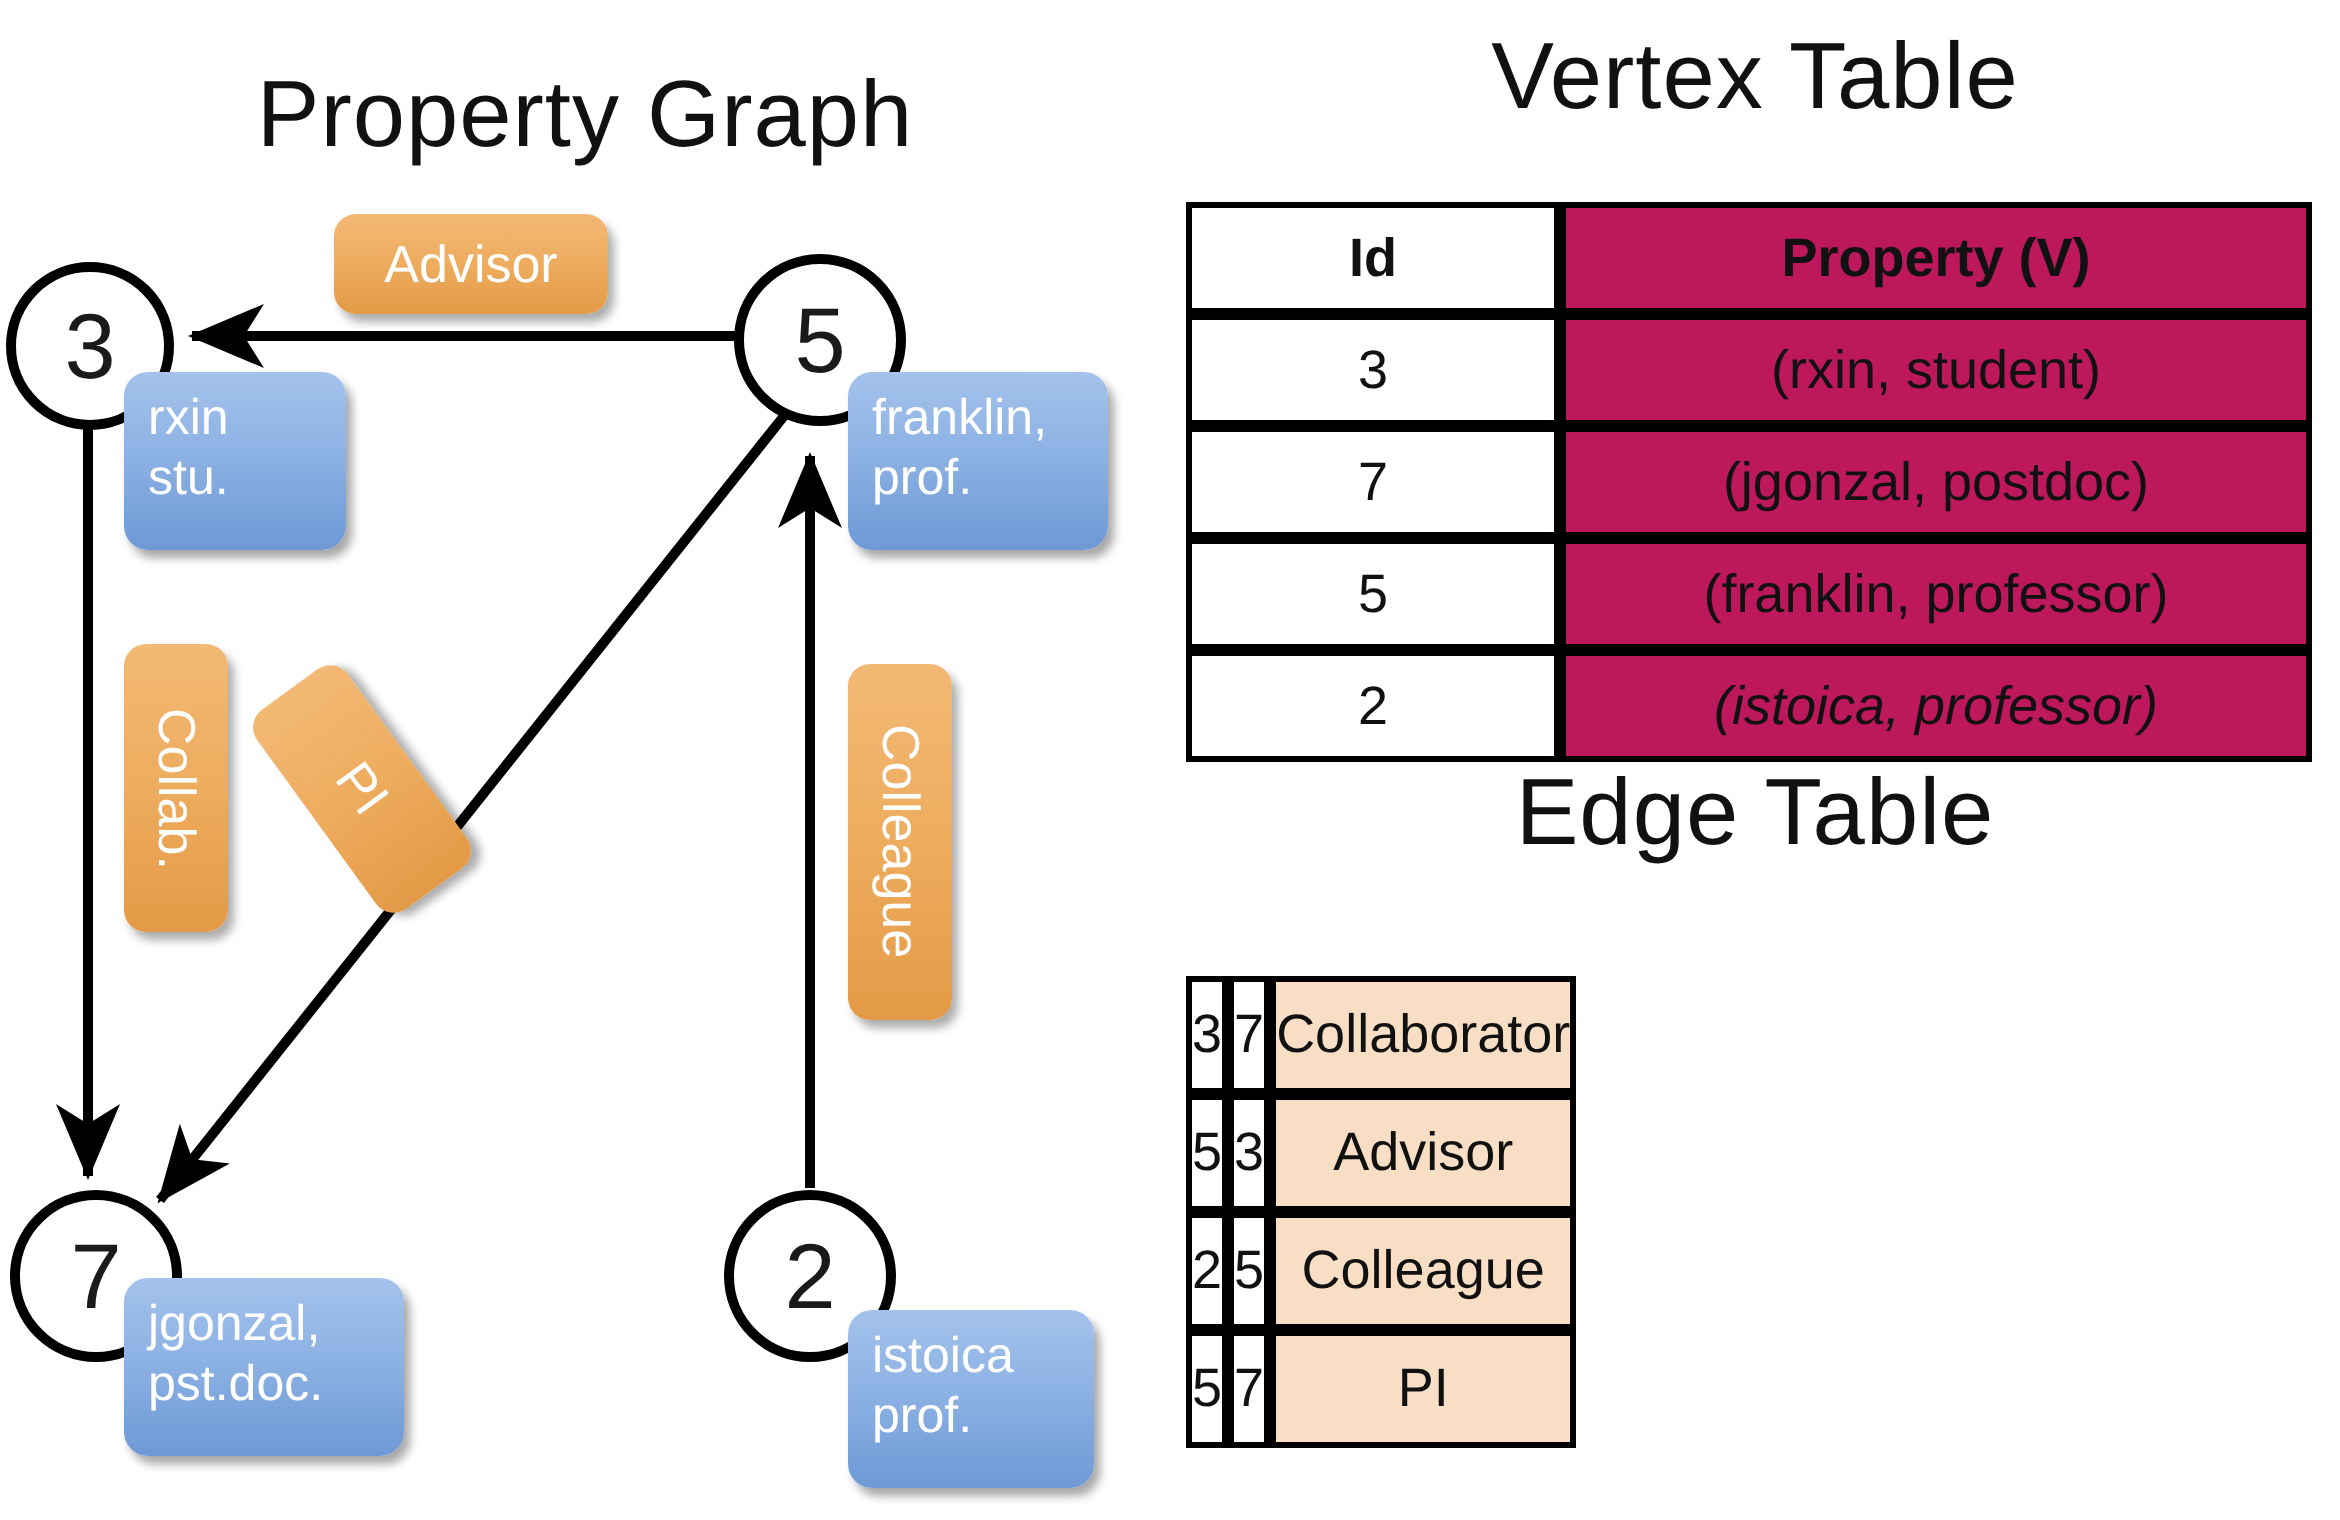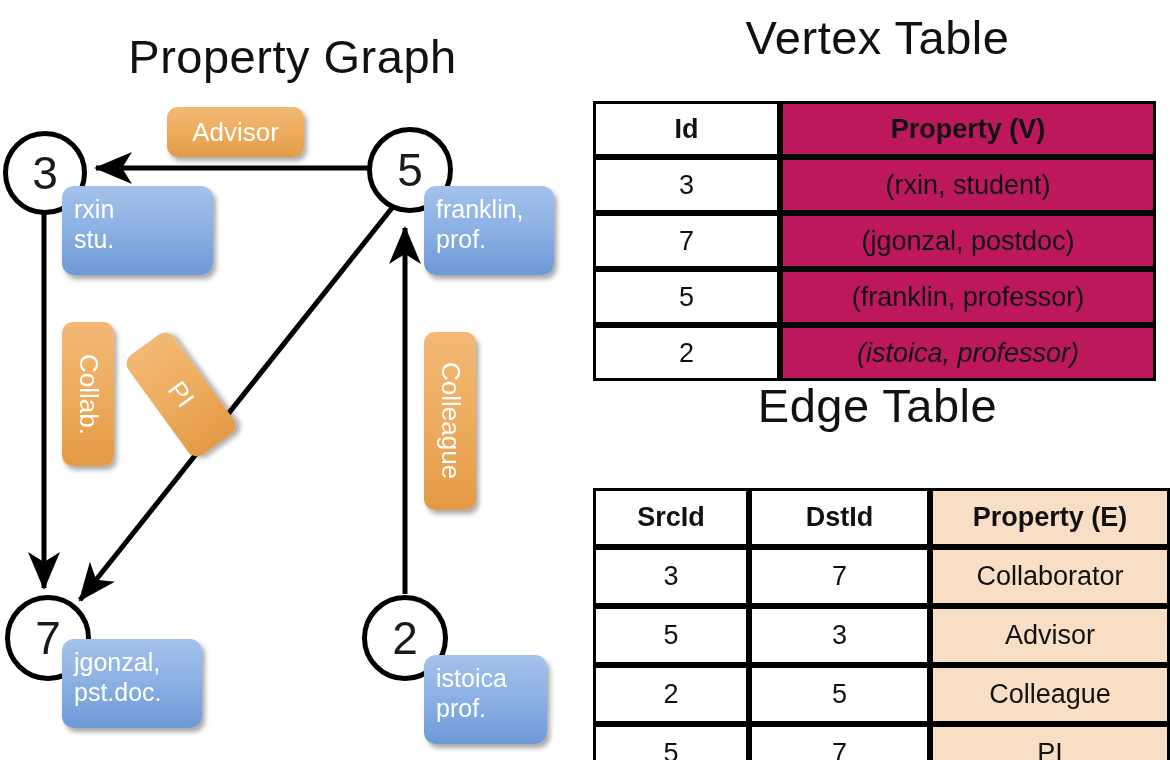--- a/index.html
+++ b/index.html
@@ -130,21 +130,21 @@
   <div class="node-circle" style="left:367px; top:127px; width:86px; height:86px;">
     <span>5</span>
   </div>
   <div class="node-circle" style="left:5px; top:595px; width:86px; height:86px;">
     <span>7</span>
   </div>
   <div class="node-circle" style="left:362px; top:595px; width:86px; height:86px;">
     <span>2</span>
   </div>
 
-  <div class="prop-box" style="left:62px; top:186px; width:151px; height:89px;">
+  <div class="prop-box" style="left:62px; top:186px; width:111px; height:89px;">
     <div>rxin</div>
     <div>stu.</div>
   </div>
   <div class="prop-box" style="left:424px; top:186px; width:130px; height:89px;">
     <div>franklin,</div>
     <div>prof.</div>
   </div>
   <div class="prop-box" style="left:62px; top:639px; width:140px; height:89px;">
     <div>jgonzal,</div>
     <div>pst.doc.</div>
@@ -193,25 +193,20 @@
     <tr>
       <td class="fill-white" style="height:50px;">2</td>
       <td class="fill-blue" style="height:50px;font-style:italic;">(istoica, professor)</td>
     </tr>
   </tbody>
 </table>
 
 <table class="tbl" id="edge-table" style="left:593px; top:488px;">
   <tbody>
     <tr>
-      <td class="hdr fill-white" style="width:150px; height:53px;">SrcId</td>
-      <td class="hdr fill-white" style="width:175px; height:53px;">DstId</td>
-      <td class="hdr fill-orange" style="width:234px; height:53px;">Property (E)</td>
-    </tr>
-    <tr>
       <td class="fill-white" style="height:53px;">3</td>
       <td class="fill-white" style="height:53px;">7</td>
       <td class="fill-orange" style="height:53px;">Collaborator</td>
     </tr>
     <tr>
       <td class="fill-white" style="height:53px;">5</td>
       <td class="fill-white" style="height:53px;">3</td>
       <td class="fill-orange" style="height:53px;">Advisor</td>
     </tr>
     <tr>

